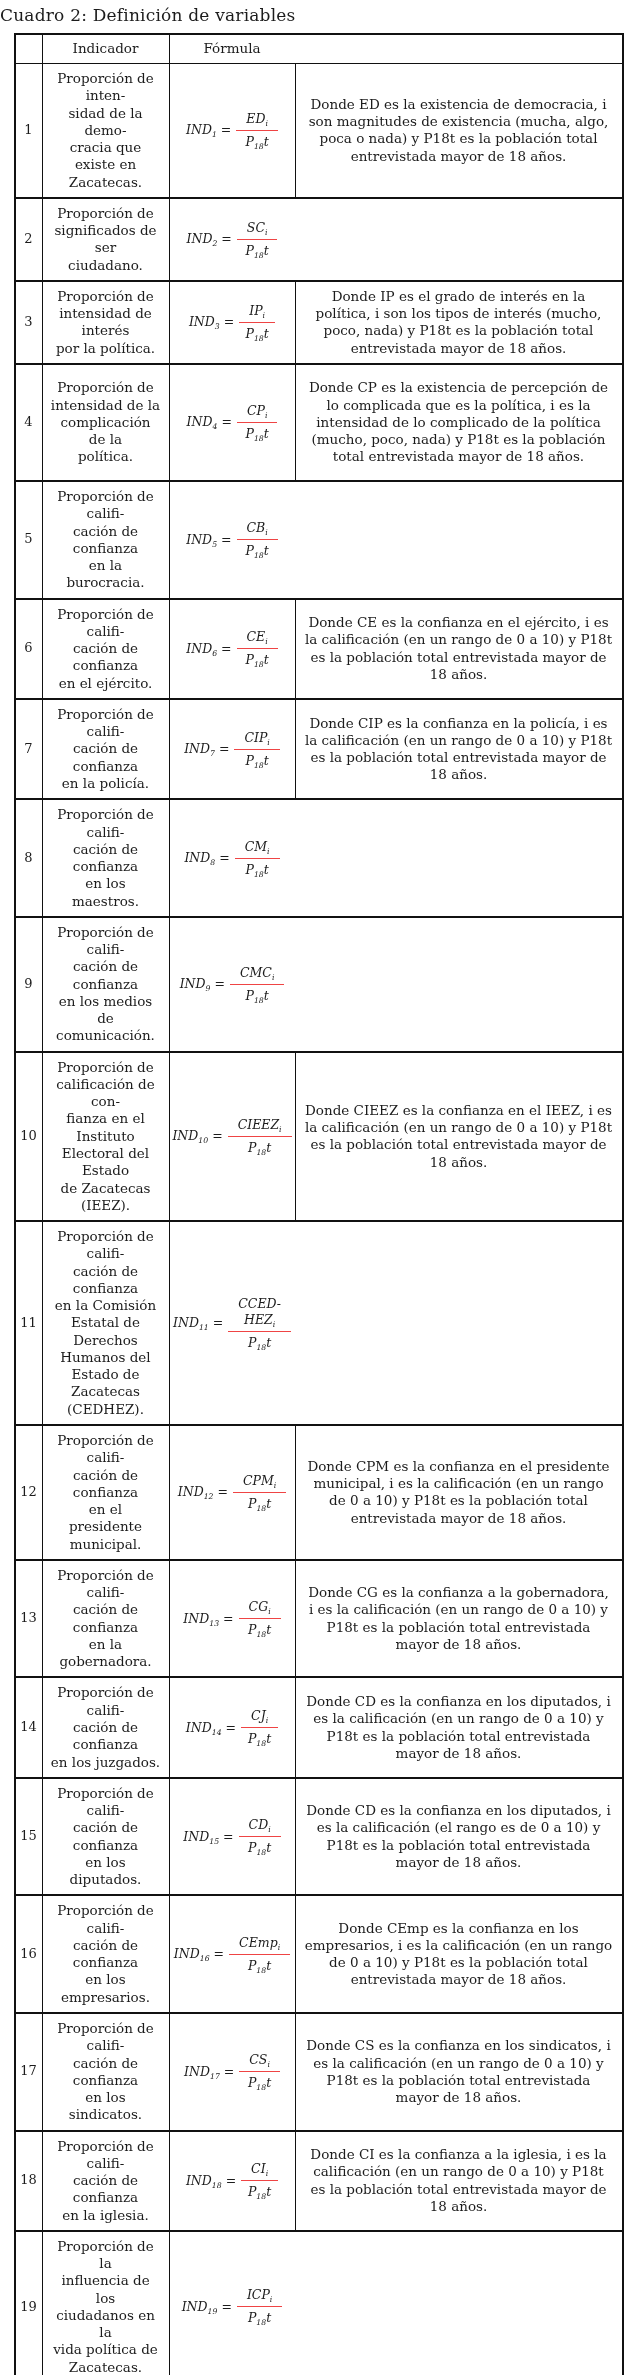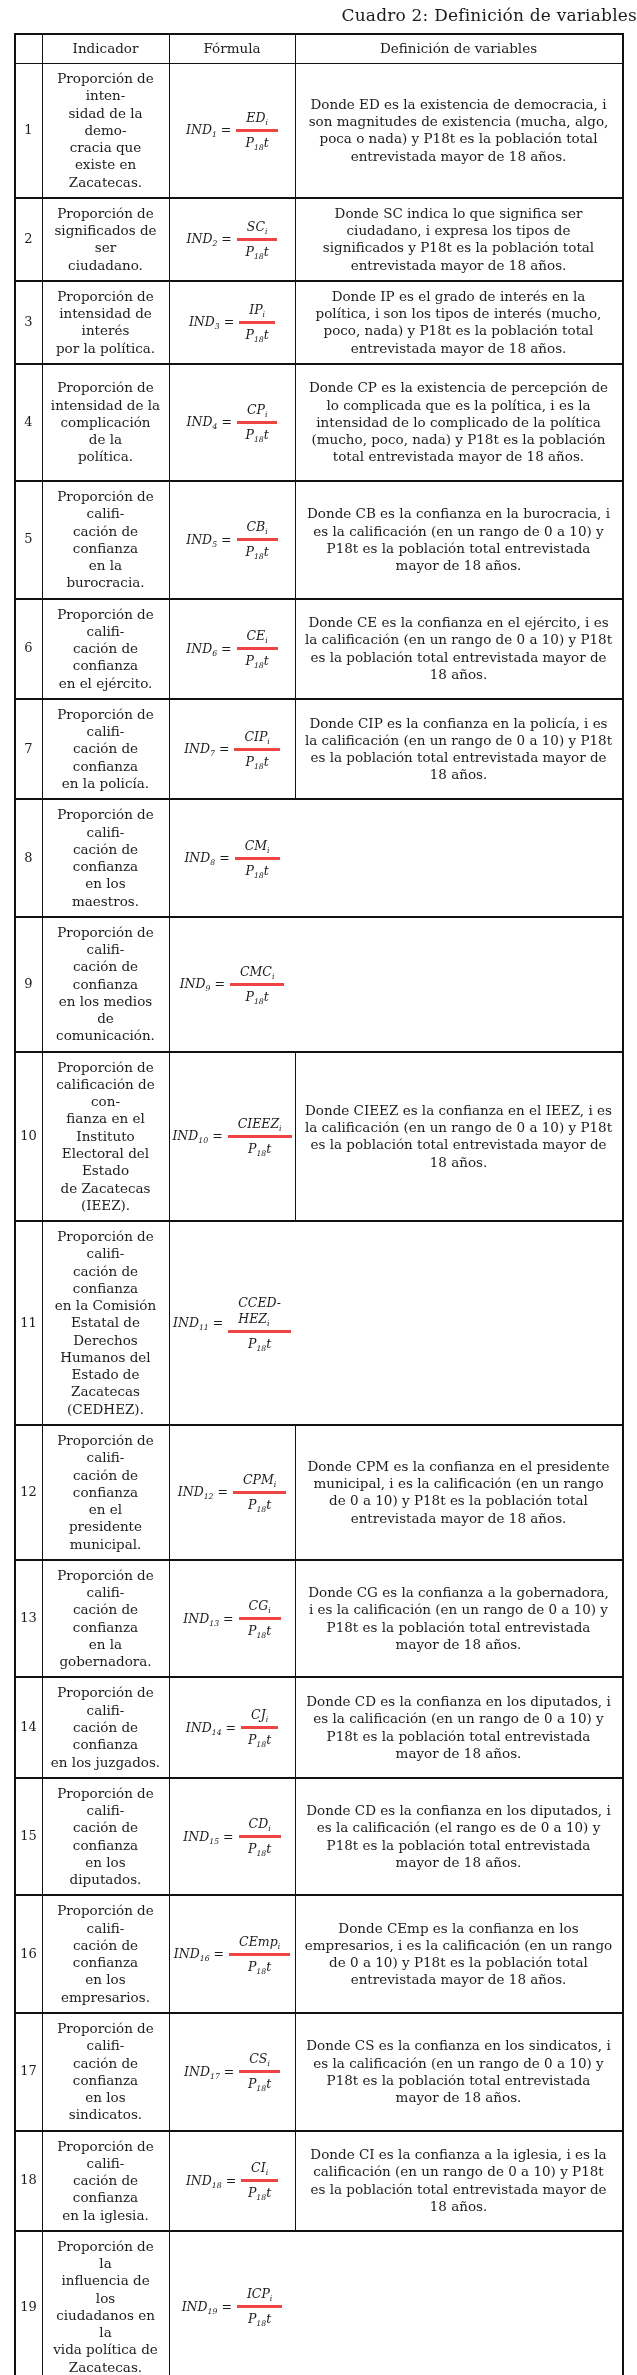--- a/index.html
+++ b/index.html
@@ -7,21 +7,21 @@
     width: 637px;
     background: #ffffff;
     color: #1c1c1c;
     font-family: "DejaVu Serif", "Liberation Serif", serif;
     -webkit-font-smoothing: antialiased;
   }
   .page { padding-top: 5px; }
   .title {
     font-size: 17px;
     font-weight: normal;
-    text-align: right;
+    text-align: left;
     margin: 0 0 8px 0;
     letter-spacing: 0.2px;
   }
   .tbl {
     width: 610px;
     margin: 8px auto;
     border: 2px solid #111;
     box-sizing: border-box;
     background: #fff;
   }
@@ -59,39 +59,38 @@
   .flabel { white-space: nowrap; }
   .flabel sub, .numr sub, .denr sub {
     font-size: 0.62em;
     line-height: 0;
     vertical-align: -0.35em;
   }
   .eq { font-style: normal; }
   .frac { display: inline-flex; flex-direction: column; align-items: center; }
   .numr {
     display: block;
-    border-bottom: 3px solid #ef4444;
+    border-bottom: 1px solid #ef4444;
     padding: 0 10px 3px 10px;
-    text-align: left;
+    text-align: center;
     white-space: pre-line;
   }
   .denr { display: block; padding-top: 3px; text-align: right; }
 </style>
 </head>
 <body>
 
 <div class="page">
   <h1 class="title">Cuadro 2: Definición de variables</h1>
 
   <div class="tbl tbl1">
     <div class="row header">
       <div class="cell num-cell"></div>
       <div class="cell">Indicador</div>
       <div class="cell">Fórmula</div>
-      <div class="cell">Definición de variables</div>
     </div>
 
   <div class="row data-row first-data" style="min-height: 116px;">
     <div class="cell num-cell">1</div>
     <div class="cell ind-cell">Proporción de inten-
 sidad de la demo-
 cracia que existe en
 Zacatecas.</div>
     <div class="cell frm-cell">
       <span class="flabel"><span>IND</span><sub>1</sub><span class="eq"> = </span></span>
@@ -108,21 +107,20 @@
     <div class="cell ind-cell">Proporción de
 significados de ser
 ciudadano.</div>
     <div class="cell frm-cell">
       <span class="flabel"><span>IND</span><sub>2</sub><span class="eq"> = </span></span>
       <span class="frac">
         <span class="numr"><span>SC</span><sub>i</sub></span>
         <span class="denr"><span>P</span><sub>18</sub><span>t</span></span>
       </span>
     </div>
-    <div class="cell def-cell">Donde SC indica lo que significa ser ciudadano, i expresa los tipos de significados y P18t es la población total entrevistada mayor de 18 años.</div>
   </div>
 
   <div class="row data-row" style="min-height: 81px;">
     <div class="cell num-cell">3</div>
     <div class="cell ind-cell">Proporción de
 intensidad de interés
 por la política.</div>
     <div class="cell frm-cell">
       <span class="flabel"><span>IND</span><sub>3</sub><span class="eq"> = </span></span>
       <span class="frac">
@@ -154,21 +152,20 @@
     <div class="cell ind-cell">Proporción de califi-
 cación de confianza
 en la burocracia.</div>
     <div class="cell frm-cell">
       <span class="flabel"><span>IND</span><sub>5</sub><span class="eq"> = </span></span>
       <span class="frac">
         <span class="numr"><span>CB</span><sub>i</sub></span>
         <span class="denr"><span>P</span><sub>18</sub><span>t</span></span>
       </span>
     </div>
-    <div class="cell def-cell">Donde CB es la confianza en la burocracia, i es la calificación (en un rango de 0 a 10) y P18t es la población total entrevistada mayor de 18 años.</div>
   </div>
 
   <div class="row data-row" style="min-height: 81px;">
     <div class="cell num-cell">6</div>
     <div class="cell ind-cell">Proporción de califi-
 cación de confianza
 en el ejército.</div>
     <div class="cell frm-cell">
       <span class="flabel"><span>IND</span><sub>6</sub><span class="eq"> = </span></span>
       <span class="frac">

